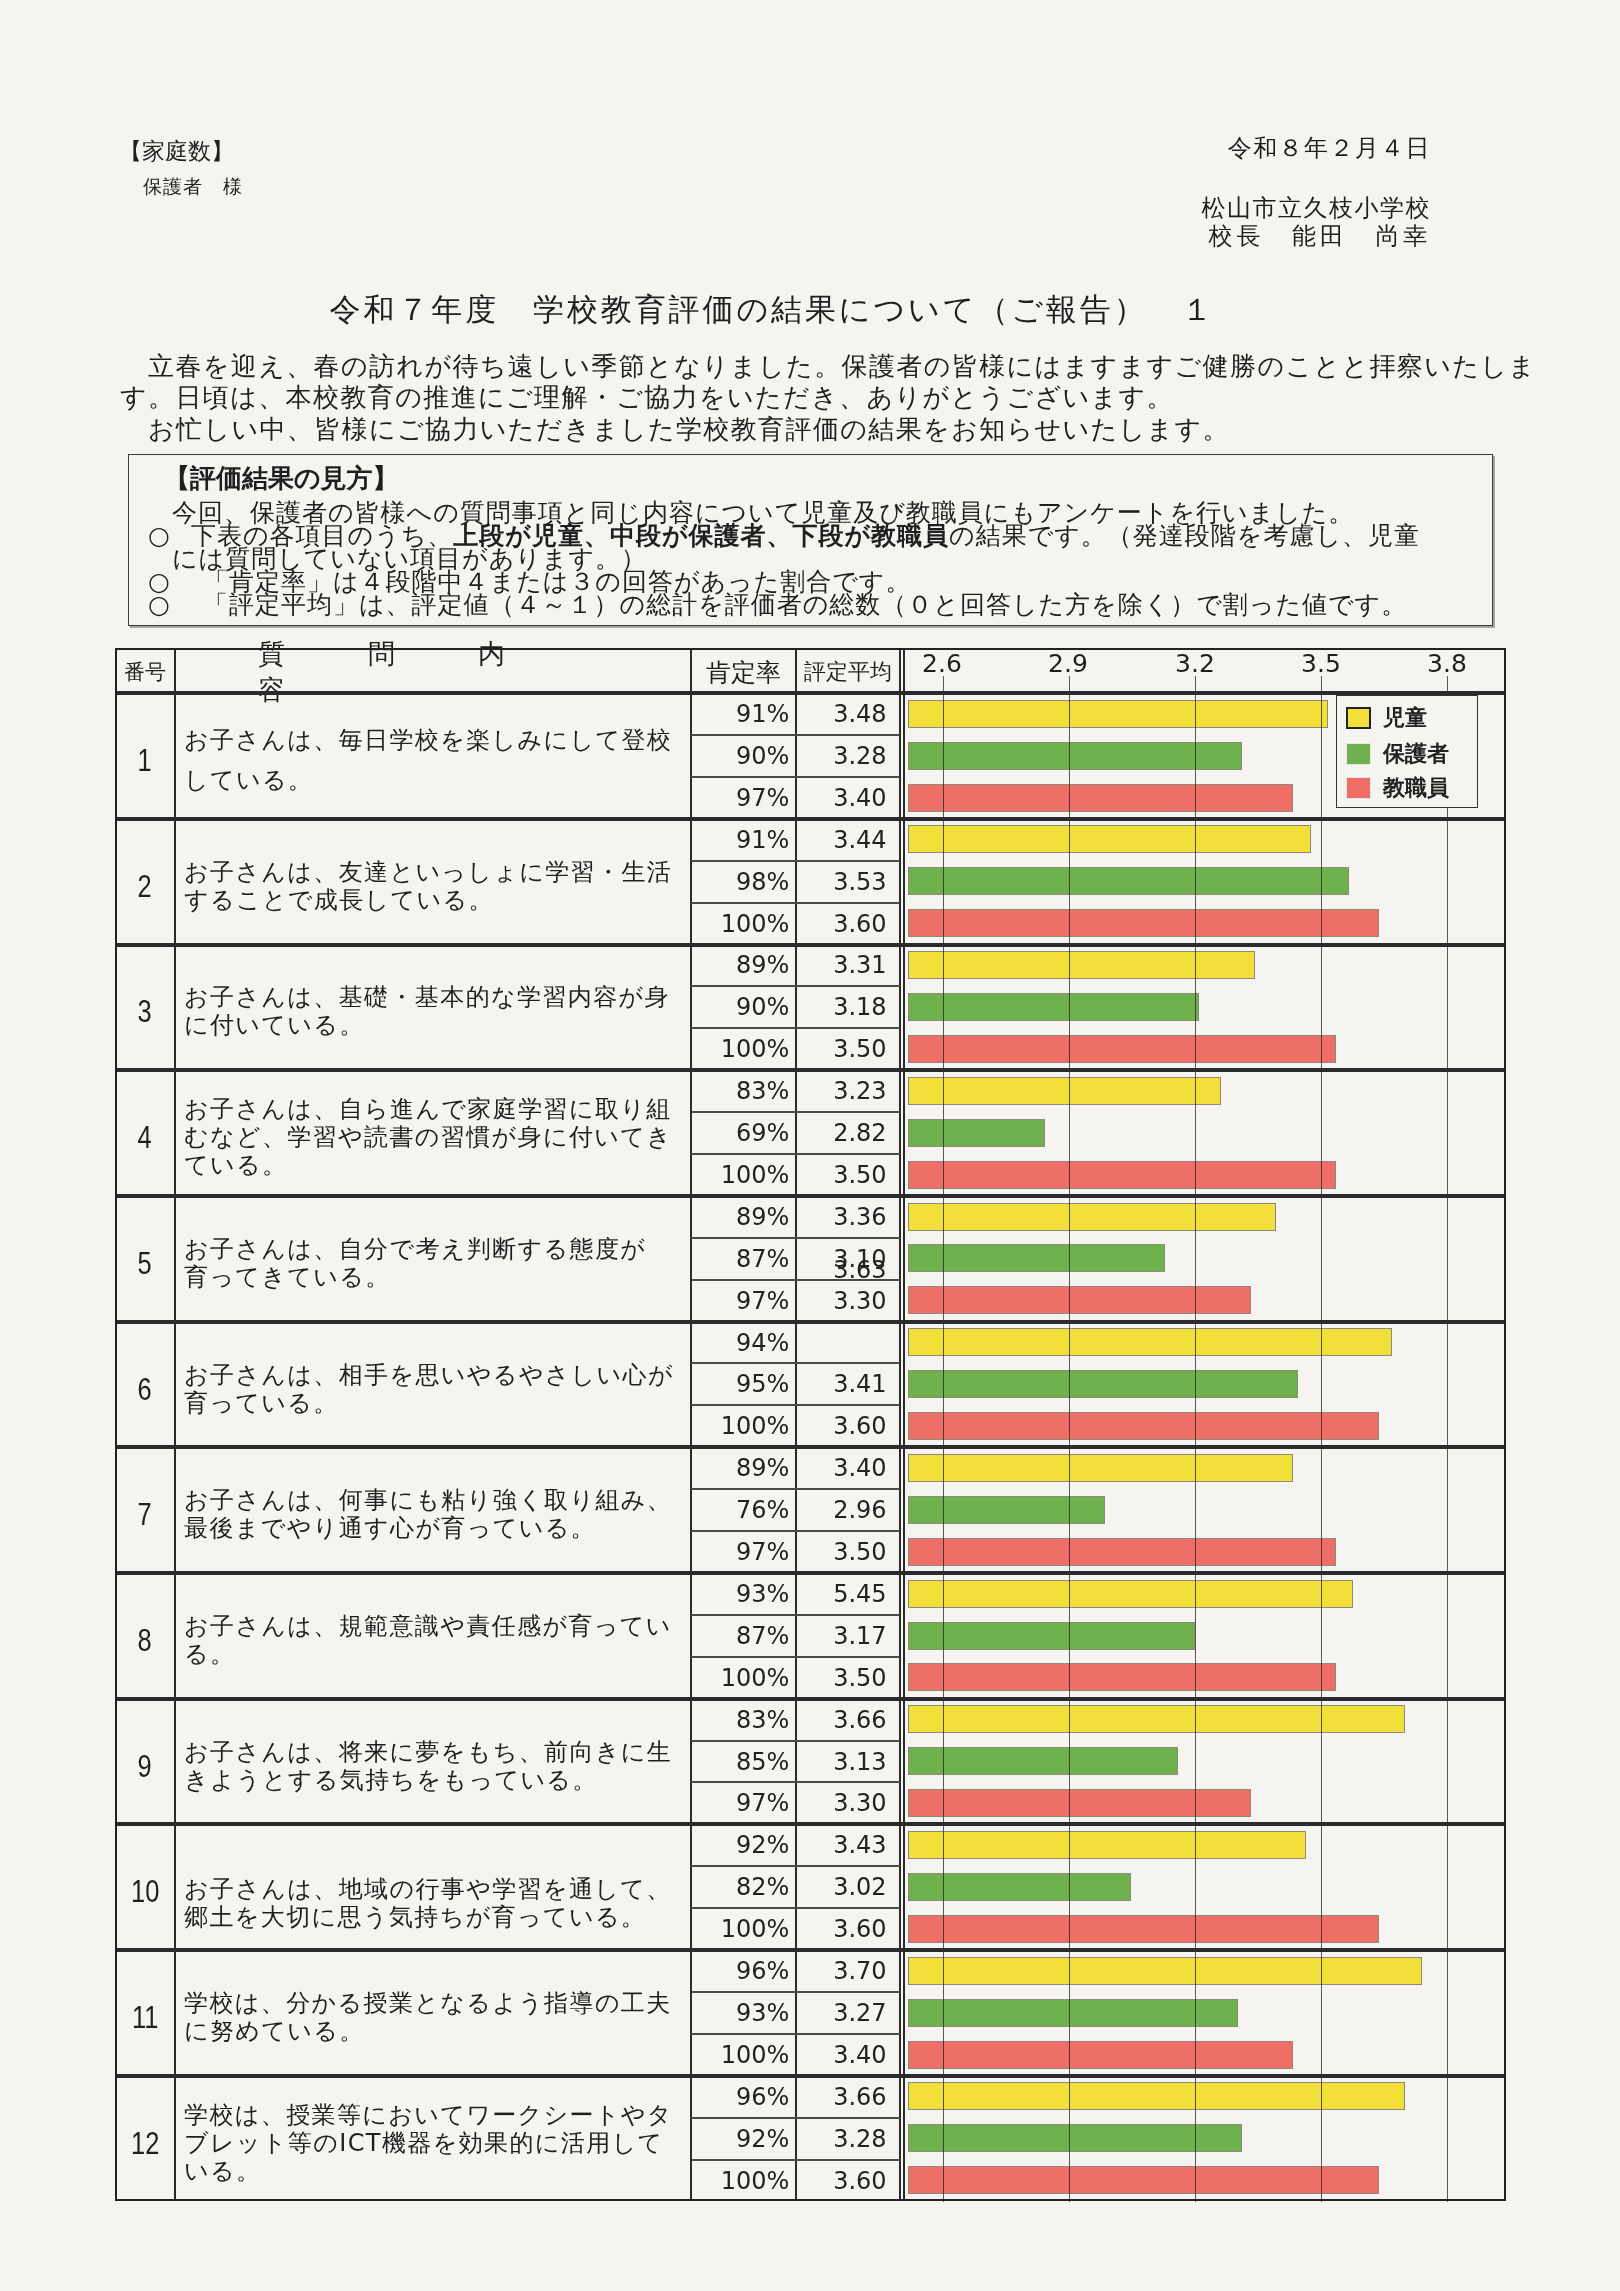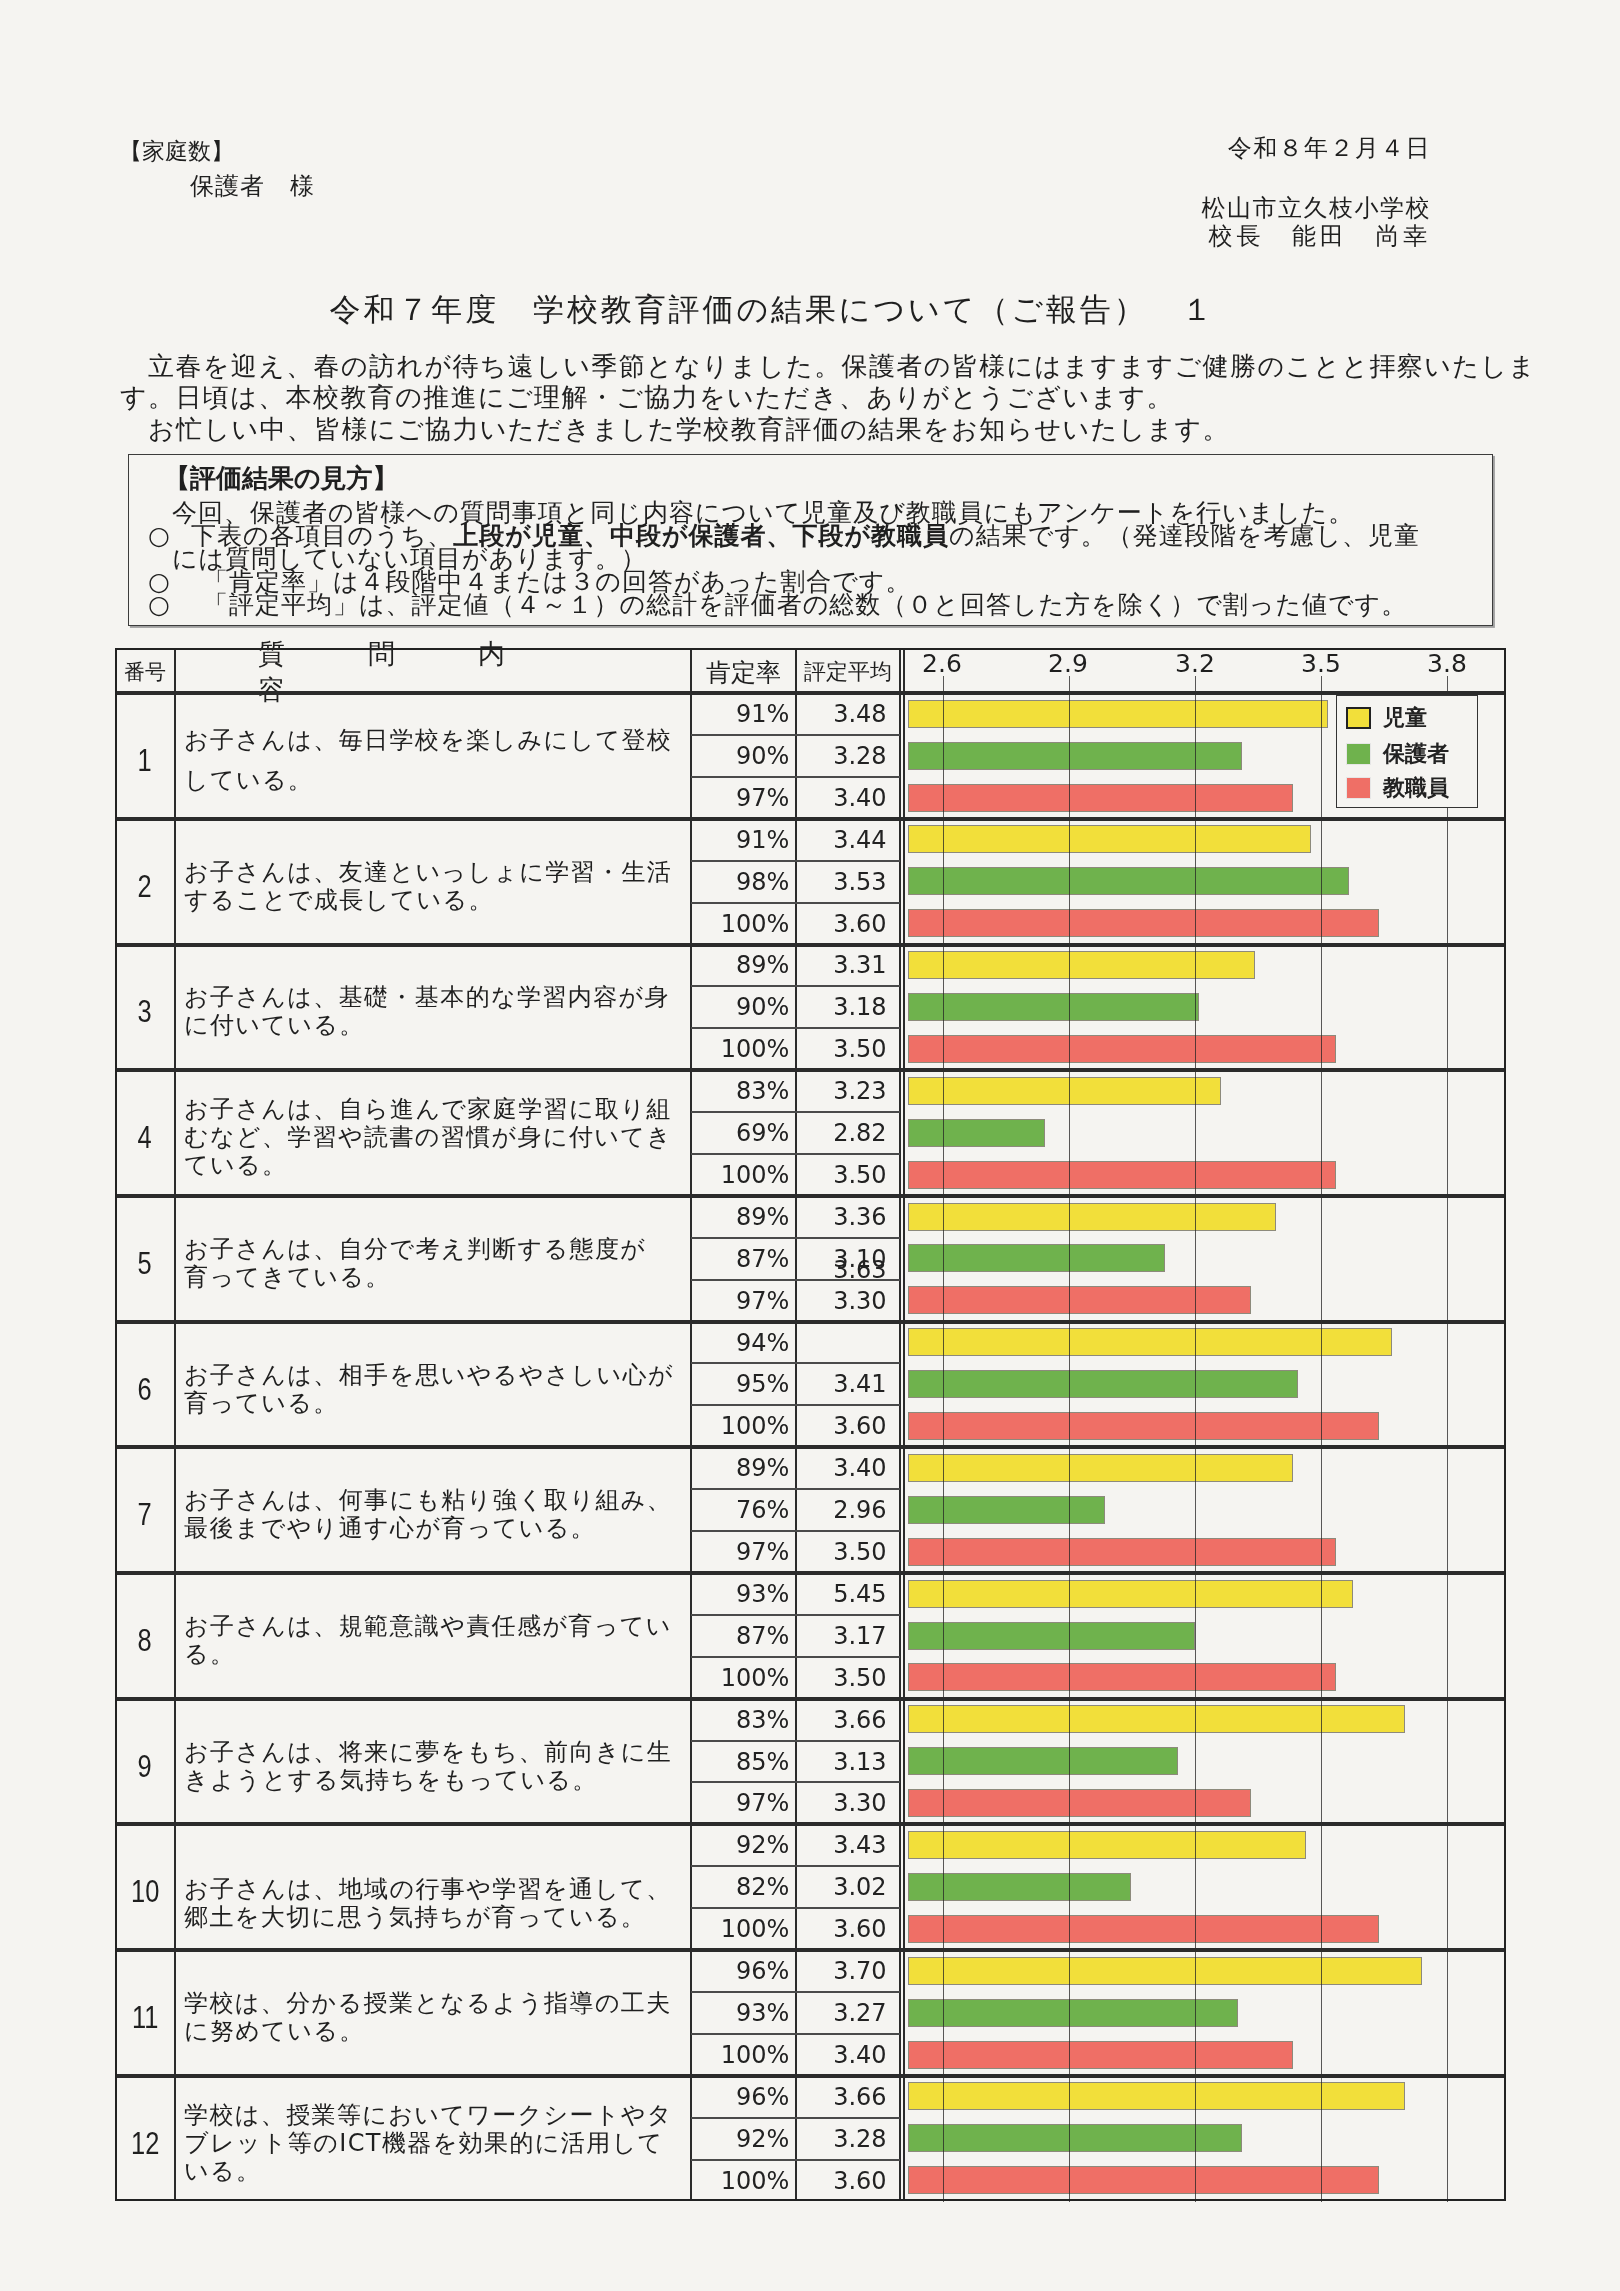--- a/index.html
+++ b/index.html
@@ -4,21 +4,21 @@
 <style>
   *{box-sizing:border-box;}
   html,body{margin:0;padding:0;}
   body{width:1620px;height:2291px;position:relative;overflow:hidden;background:#f5f4f1;color:#1f1f1f;font-family:"DejaVu Sans","Liberation Sans",sans-serif;}
   .abs{position:absolute;white-space:nowrap;}
   .serif{font-family:"DejaVu Serif","Liberation Serif",serif;}
   .sans{font-family:"DejaVu Sans","Liberation Sans",sans-serif;}
 
   
   #recipient-group{left:119px;top:137px;font-size:23px;line-height:29px;}
-  #recipient{left:143px;top:172px;font-size:24px;line-height:29px;letter-spacing:1px;margin-left:47px;}
+  #recipient{left:143px;top:172px;font-size:19px;line-height:29px;letter-spacing:1px;}
   #date{right:189px;top:134px;font-size:24px;line-height:29px;letter-spacing:1.4px;}
   #school{right:189px;top:194px;font-size:24px;line-height:29px;letter-spacing:1.5px;}
   #principal{right:189px;top:222px;font-size:24px;line-height:29px;letter-spacing:3.8px;}
   #title{left:0;width:1545px;text-align:center;top:290px;font-size:31px;line-height:38px;letter-spacing:2.9px;}
   .intro-line{font-size:26px;line-height:32px;letter-spacing:1.4px;}
 
   
   #guide-box{position:absolute;left:128px;top:454px;width:1365px;height:172px;border:1.9px solid #3c3c3c;box-shadow:1.9px 1.9px 0 #a0a0a0;}
   #guide-heading{left:164px;top:466px;font-size:26px;line-height:25px;font-weight:bold;}
   .guide-line{font-size:25px;line-height:23px;letter-spacing:1px;}

